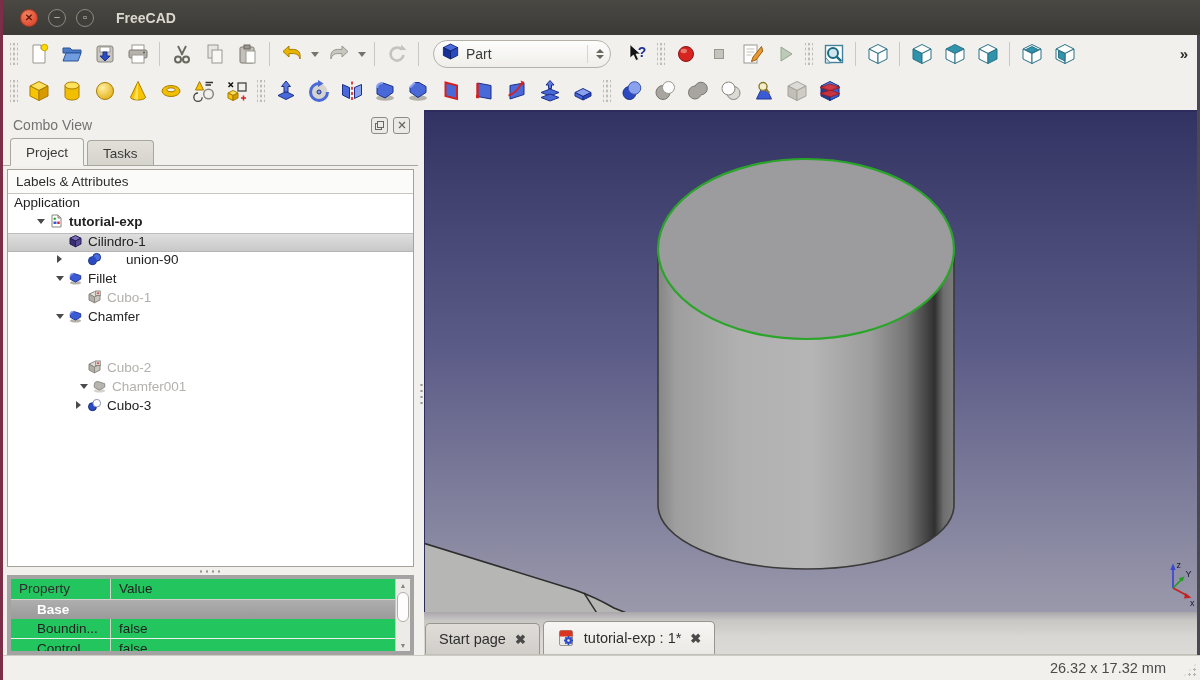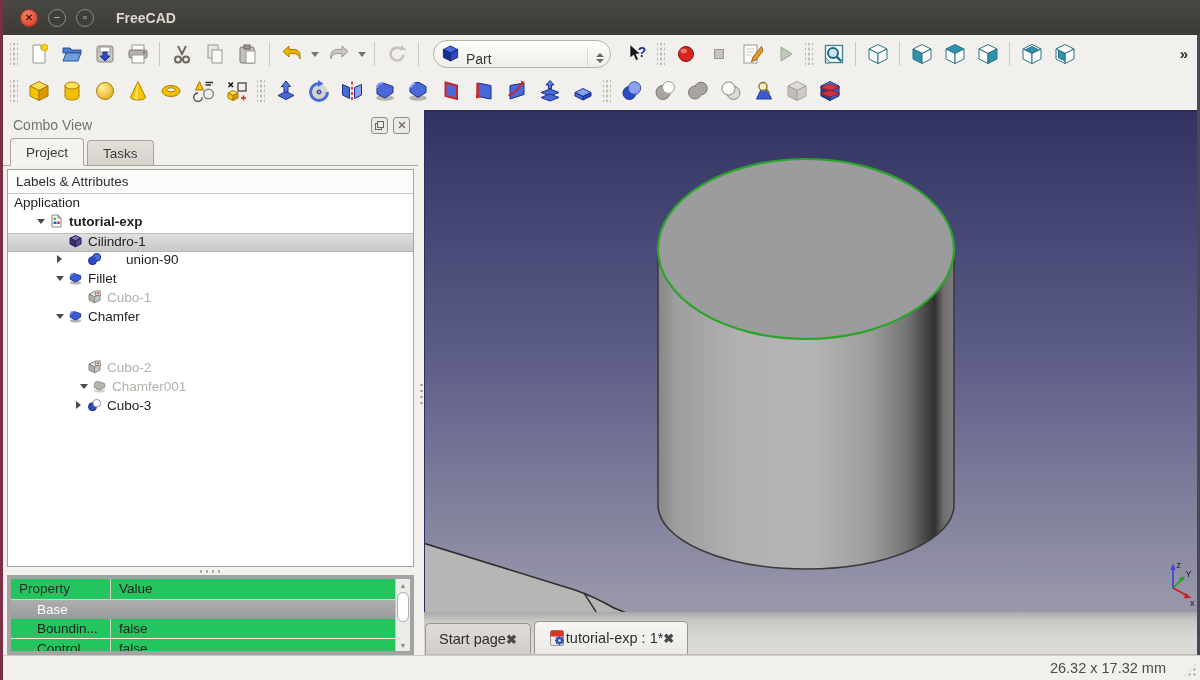--- a/index.html
+++ b/index.html
@@ -18,21 +18,21 @@
   .tbrow{position:absolute;left:3px;right:3px;height:37px;background:#f1f0ec;display:flex;align-items:center;padding:0 3px;box-sizing:border-box;z-index:40}
   #tb1{top:35px}
   #tb2{top:72px;height:38px}
   .tbtn{min-width:33px;height:30px;display:flex;align-items:center;justify-content:center;border-radius:3px;flex:0 0 auto}
   .tbtn .ic{display:flex}
   .tsep{width:1px;height:24px;background:#cbc8c2;margin:0 5px;flex:0 0 auto}
   .tgrip{width:8px;height:22px;margin:0 4px;flex:0 0 auto;background-image:radial-gradient(circle,#b2afa8 1px,transparent 1.3px);background-size:4px 5px;background-position:center}
   .tdd{width:14px;height:30px;display:flex;align-items:center;justify-content:center;flex:0 0 auto}
   .tspacer{flex:1}
   .toverflow{font-size:15px;font-weight:bold;color:#2e2e2e;padding:0 6px;flex:0 0 auto}
-  .wb-combo{height:28px;background:linear-gradient(#fdfdfc,#efeeea);border:1px solid #b5b2aa;border-radius:14px;display:flex;align-items:flex-end;padding:0 6px 0 7px;margin:4px 9px;width:178px;box-sizing:border-box;flex:0 0 auto}
+  .wb-combo{height:28px;background:linear-gradient(#fdfdfc,#efeeea);border:1px solid #b5b2aa;border-radius:14px;display:flex;align-items:center;padding:0 6px 0 7px;margin:4px 9px;width:178px;box-sizing:border-box;flex:0 0 auto}
   .wb-combo .lbl{font-size:14px;color:#3a3a3a;margin-left:6px}
   .wb-spin{margin-left:auto;display:flex;flex-direction:column;align-items:center;gap:2px;padding-left:8px;border-left:1px solid #d8d5cf;height:18px;justify-content:center}
   .wb-spin i{width:0;height:0;border-left:4px solid transparent;border-right:4px solid transparent}
   .wb-spin i.up{border-bottom:4px solid #6a675f}
   .wb-spin i.down{border-top:4px solid #6a675f}
 
   
   .combo{position:absolute;left:3px;top:110px;width:415px;bottom:25px;background:#f1f0ec;display:flex;flex-direction:column;z-index:30}
   .cv-head{height:26px;display:flex;align-items:center;padding:2px 8px 0 10px;font-size:14px;color:#737373}
   .cv-winbtns{margin-left:auto;display:flex;gap:5px}
@@ -54,21 +54,21 @@
   .trow.bold .tlabel{font-weight:bold}
   .hsplit{height:8px;display:flex;align-items:center;justify-content:center;flex:0 0 auto}
   .hsplit i{width:26px;height:3px;background-image:radial-gradient(circle,#9a978f 1px,transparent 1.3px);background-size:6px 3px}
 
   
   .prop{margin:0 4px;border:4px solid #a3a3a3;background:#22c55e;height:72px;position:relative;overflow:hidden;font-size:13.5px;flex:0 0 auto}
   .prow{display:flex;height:19px;line-height:19px}
   .prow.hdr{height:20px;line-height:20px;border-bottom:1px solid #d5d2cc;color:#2e2e2e}
   .pc-name{width:100px;padding-left:8px;border-right:1px solid #d5d2cc;box-sizing:border-box;white-space:nowrap;overflow:hidden}
   .pc-val{padding-left:8px;color:#222;white-space:nowrap}
-  .prow.group{background:linear-gradient(#aeaeae,#9a9a9a);color:#fff;font-weight:normal}
+  .prow.group{background:linear-gradient(#aeaeae,#9a9a9a);color:#fff;font-weight:bold}
   .prow.group .pc-name{border-right:none;padding-left:26px}
   .prow.data .pc-name{padding-left:26px;color:#222}
   .prow.data{border-bottom:1px solid #f0eeea}
   .vscroll{position:absolute;right:0;top:0;bottom:0;width:14px;background:#ecebe7;border-left:1px solid #c9c6c0}
   .vscroll .arr{position:absolute;left:0;right:0;height:12px;display:flex;align-items:center;justify-content:center;color:#8a877f;font-size:7px}
   .vscroll .arr.up{top:0}.vscroll .arr.down{bottom:0}
   .vscroll .thumb{position:absolute;left:1px;right:1px;top:13px;height:28px;background:#fdfdfd;border:1px solid #b2afa8;border-radius:6px}
 
   
   .stabs{height:26px;display:flex;padding-left:8px;margin:1px 0 4px 0;align-items:flex-start;flex:0 0 auto}
@@ -79,21 +79,21 @@
   .vsplit{position:absolute;left:418px;top:110px;width:6px;bottom:25px;background:#f1f0ec;z-index:35}
   .vsplit i{position:absolute;top:272px;left:1.5px;width:3px;height:24px;background-image:radial-gradient(circle,#9a978f 1px,transparent 1.3px);background-size:3px 6px}
 
   
   .vparea{position:absolute;left:424px;top:110px;right:3px;bottom:25px;display:flex;flex-direction:column;z-index:30}
   .viewport{flex:1;position:relative;border-top:2px solid #2e2c5c;border-left:1px solid #2e2c5c;background:linear-gradient(var(--vp-top),var(--vp-mid) 48%,var(--vp-bot));overflow:hidden}
   .viewport svg.scene{position:absolute;inset:0;display:block}
 
   
   .mditabs{height:43px;background:linear-gradient(#a9a7ac,#c9c7c4 20%,#d9d7d3 60%,#dcdad6);display:flex;align-items:flex-end;padding-left:1px;border-bottom:1px solid #c2bfb9;box-sizing:border-box}
-  .mtab{display:flex;align-items:center;padding:0 13px;height:31px;background:linear-gradient(#e0ddd8,#d1cec9);border:1px solid #98958e;border-bottom:none;border-radius:5px 5px 0 0;font-size:14.5px;color:#2e2e2e;margin-right:3px;box-sizing:border-box}
+  .mtab{display:flex;align-items:center;gap:9px;padding:0 13px;height:31px;background:linear-gradient(#e0ddd8,#d1cec9);border:1px solid #98958e;border-bottom:none;border-radius:5px 5px 0 0;font-size:14.5px;color:#2e2e2e;margin-right:3px;box-sizing:border-box}
   .mtab.active{background:linear-gradient(#f7f6f4,#ebe9e5);height:33px}
   .mtab .x{font-size:13px;font-weight:bold;color:#4a4a4a}
   .mtab .ic{display:flex}
 
   
   .status{position:absolute;left:3px;right:0;bottom:0;height:25px;background:#f1f0ec;border-top:1px solid #cecbc5;display:flex;align-items:center;justify-content:flex-end;padding-right:34px;font-size:14.5px;color:#4b4b4b;z-index:40;box-sizing:border-box}
   .status .grip{position:absolute;right:2px;bottom:2px;width:16px;height:16px;background-image:radial-gradient(circle,#b5b2ab 1px,transparent 1.3px);background-size:5px 5px;clip-path:polygon(100% 0,100% 100%,0 100%)}
 </style>
 </head>
 <body>

